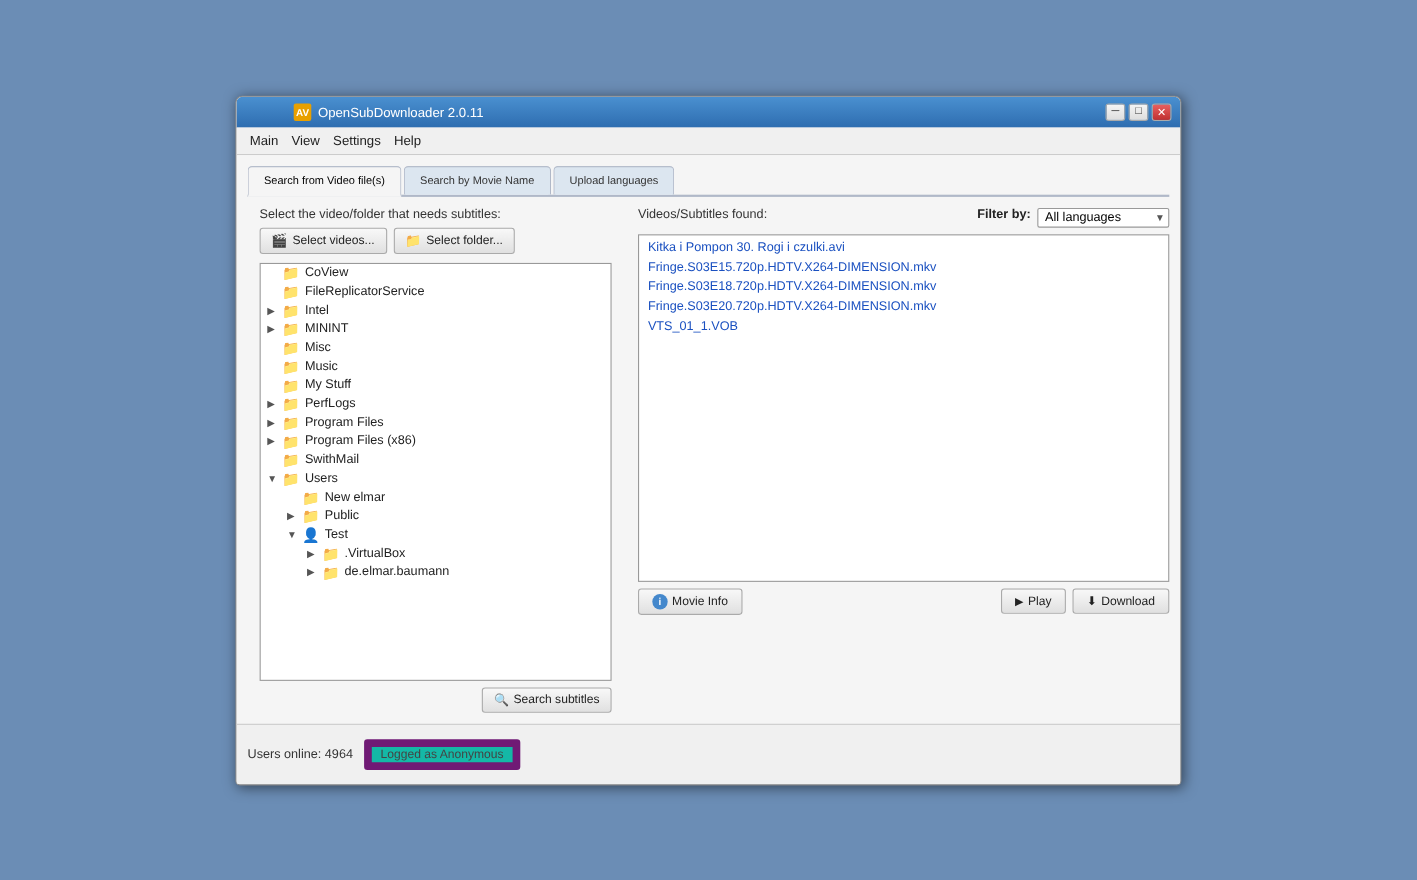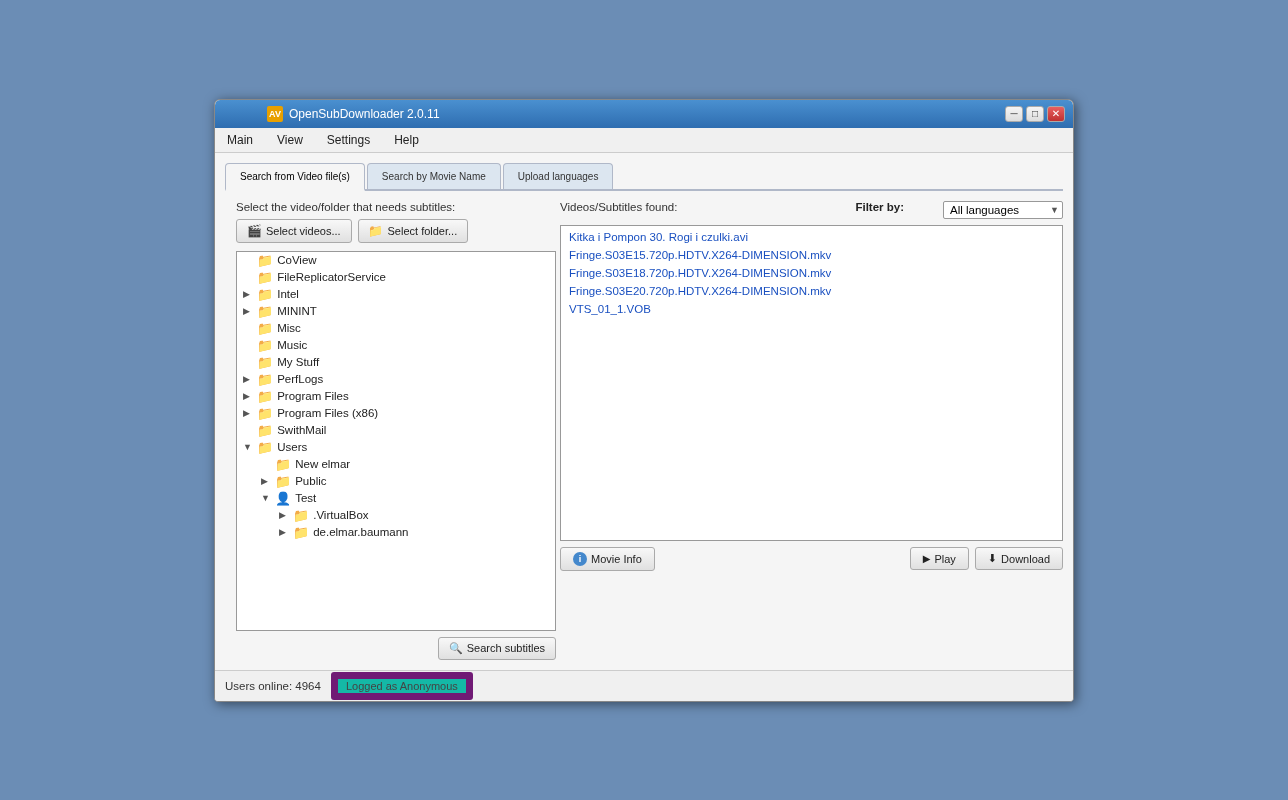--- a/index.html
+++ b/index.html
@@ -67,21 +67,20 @@
       cursor: pointer;
       color: #333;
     }
     .win-btn.minimize { background: linear-gradient(to bottom, #f5f5f5, #ddd); }
     .win-btn.restore { background: linear-gradient(to bottom, #f5f5f5, #ddd); }
     .win-btn.close { background: linear-gradient(to bottom, #e86060, #c03030); color: white; }
     .menu-bar {
       background: #f0f0f0;
       padding: 3px 6px;
       display: flex;
-      gap: 12px;
       border-bottom: 1px solid #ccc;
     }
     .menu-item {
       padding: 2px 6px;
       cursor: pointer;
       border-radius: 2px;
       color: #222;
     }
     .main-content {
       background: #f5f5f5;
@@ -106,21 +105,21 @@
     }
     .tab.active {
       background: #f5f5f5;
       border-bottom: 2px solid #f5f5f5;
       margin-bottom: -2px;
       font-weight: normal;
       color: #000;
     }
     .panels {
       display: flex;
-      gap: 4px;
+      gap: 24px;
       padding-left: 11px;
     }
     .left-panel {
       width: 320px;
       flex-shrink: 0;
     }
     .right-panel {
       flex: 1;
     }
     .panel-label {
@@ -199,21 +198,20 @@
       border-radius: 2px;
       background: white;
       font-size: 11.5px;
       appearance: none;
       -webkit-appearance: none;
       cursor: pointer;
       min-width: 120px;
     }
     .select-wrapper {
       position: relative;
-      margin-left: 33px;
     }
     .select-arrow {
       position: absolute;
       right: 4px;
       top: 50%;
       transform: translateY(-50%);
       font-size: 9px;
       pointer-events: none;
       color: #555;
     }
@@ -248,21 +246,21 @@
       cursor: pointer;
       font-size: 11px;
       display: flex;
       align-items: center;
       gap: 4px;
       color: #222;
     }
     .status-bar {
       background: #f0f0f0;
       border-top: 1px solid #ccc;
-      padding: 1px 10px;
+      padding: 13px 10px;
       display: flex;
       align-items: center;
       gap: 10px;
       font-size: 11.5px;
       color: #333;
     }
     .logged-badge {
       border: 7px solid #701a75;
       border-radius: 3px;
       padding: 1px 8px;

